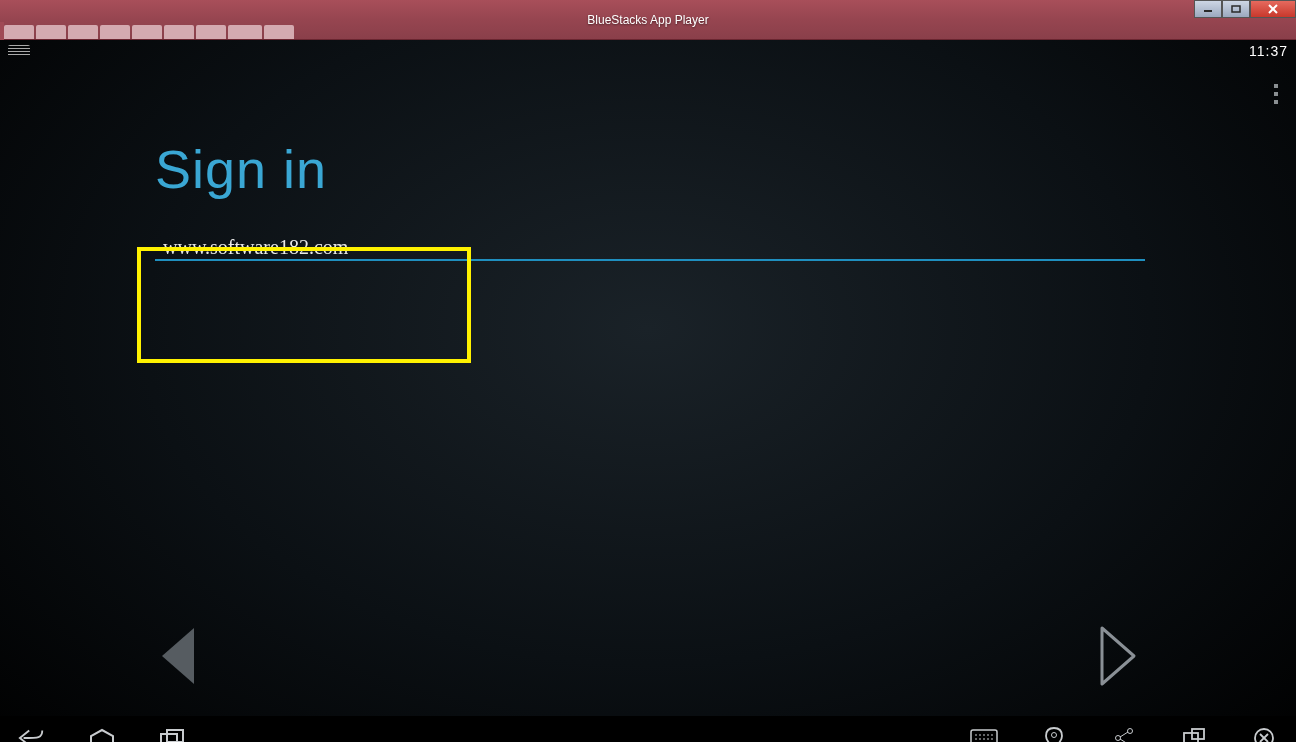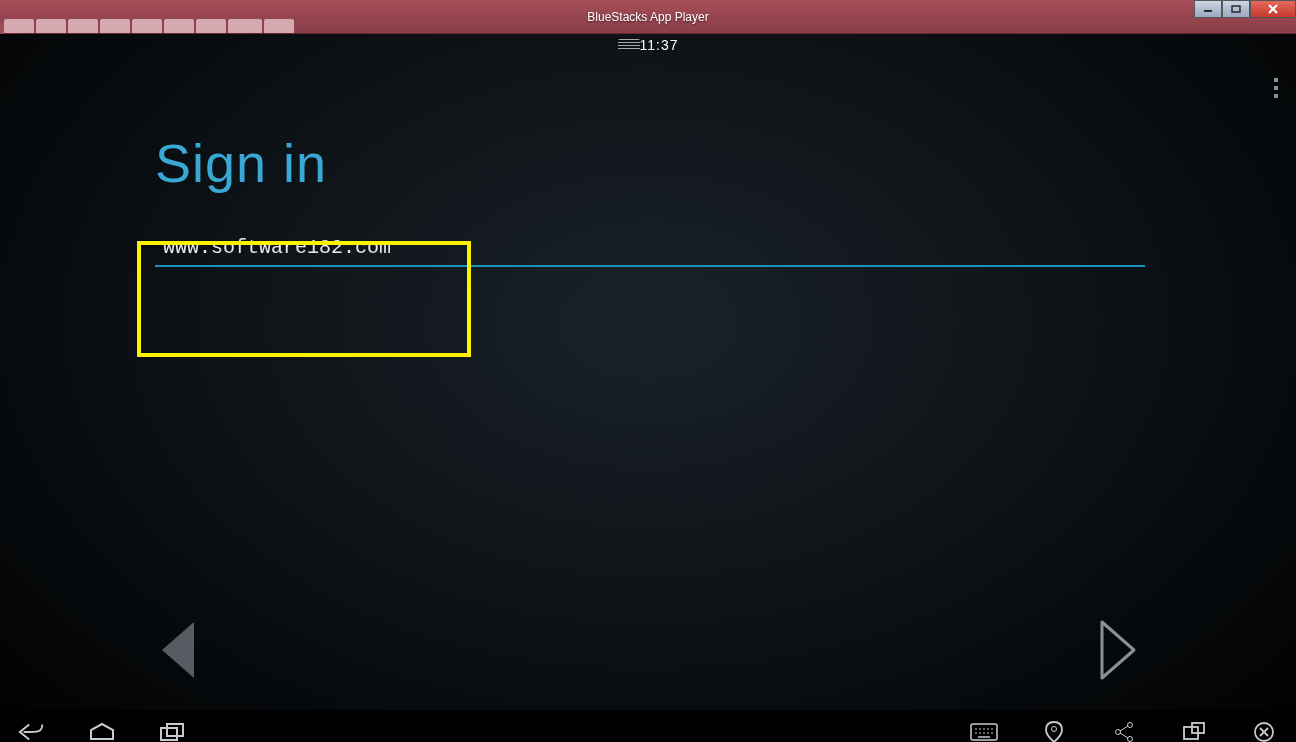--- a/index.html
+++ b/index.html
@@ -7,21 +7,21 @@
   width: 1296px;
   height: 742px;
   background: #000;
   font-family: "Segoe UI", Arial, sans-serif;
   overflow: hidden;
   position: relative;
 }
 
 
 .titlebar {
-  height: 34px;
+  height: 40px;
   background: linear-gradient(to bottom, #a84f5a, #964550, #8a3f4a);
   display: flex;
   align-items: center;
   position: relative;
   border-bottom: 1px solid #6a2530;
 }
 .titlebar-tabs {
   display: flex;
   gap: 2px;
   margin-left: 4px;
@@ -70,21 +70,21 @@
   position: relative;
   height: 720px;
   background: radial-gradient(ellipse at 50% 40%, #1a2228 0%, #0b1014 55%, #000 100%);
 }
 
 
 .statusbar {
   height: 22px;
   display: flex;
   align-items: center;
-  justify-content: center;
+  justify-content: space-between;
   padding: 0 8px;
   color: #fff;
   font-size: 14px;
 }
 .keyboard-indicator {
   width: 22px;
   height: 12px;
   background: repeating-linear-gradient(to bottom, #aaa 0 1px, transparent 1px 3px);
   border-radius: 2px;
 }
@@ -110,34 +110,35 @@
   position: absolute;
   left: 155px;
   top: 98px;
   width: 990px;
 }
 .signin-title {
   color: #3aa7d4;
   font-size: 54px;
   font-weight: 300;
   letter-spacing: 1px;
-  margin-bottom: 34px;
+  margin-bottom: 20px;
 }
 
 .field-wrap { position: relative; }
 .text-input {
   width: 100%;
   background: transparent;
   border: none;
   border-bottom: 1px solid #4a5054;
   color: #e8e8e8;
   font-size: 20px;
-  padding: 8px 4px 6px 8px;
+  padding: 8px 4px 0 8px;
   outline: none;
-  font-family: Liberation Mono, monospace;
+  font-family: Liberation Serif, serif;
+  margin-top: 8px;
 }
 .text-input.active {
   border-bottom: 2px solid #1f8fbf;
 }
 .text-input::placeholder {
   color: #6a6f72;
   font-family: "Courier New", monospace;
   letter-spacing: 1px;
 }
 @keyframes blink { 50% { opacity: 0; } }

